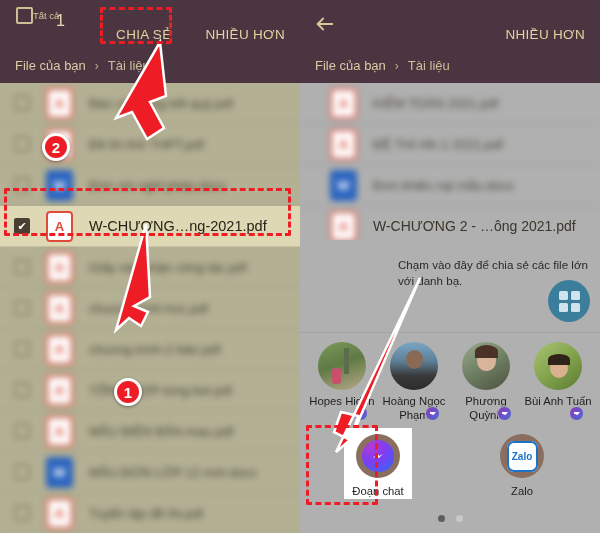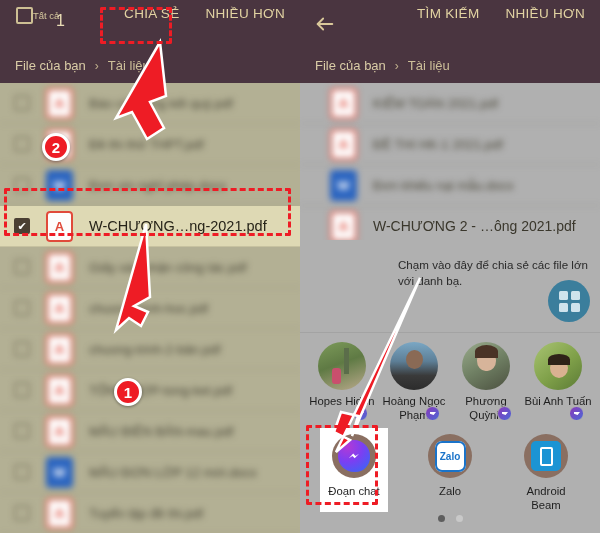--- a/index.html
+++ b/index.html
@@ -20,21 +20,21 @@
   .appbar {
     position: absolute; top: 0; left: 0; width: 100%;
     background: #4a3540; color: #e8d9a8;
     height: 48px;
   }
   .appbar-row {
     position: relative; height: 48px;
   }
   .appbar-actions {
     position: absolute; right: 6px; top: 0; height: 48px;
-    display: flex; align-items: flex-start; gap: 8px;
+    display: flex; align-items: flex-end; gap: 16px;
   }
   .appbar-action {
     font-size: 13.5px; letter-spacing: .3px; color: #e2d3a2;
     padding: 6px 9px; white-space: nowrap;
   }
   .selall {
     position: absolute; left: 16px; top: 4px;
     display: flex; flex-direction: row; align-items: center;
   }
   .selall .box {
@@ -311,21 +311,20 @@
 
   <div class="panel" id="panel-right">
 
     <div class="appbar">
       <div class="appbar-row">
         <svg class="backarrow" viewBox="0 0 24 24" fill="none" stroke="currentColor" stroke-width="2" stroke-linecap="round" stroke-linejoin="round">
           <line x1="20" y1="12" x2="4" y2="12"></line>
           <polyline points="10,6 4,12 10,18"></polyline>
         </svg>
         <div class="appbar-actions">
-          <div class="appbar-action">TÌM KIẾM</div>
           <div class="appbar-action">NHIỀU HƠN</div>
         </div>
       </div>
     </div>
 
     <div class="crumbbar">
       <span>File của bạn</span>
       <span class="crumb-sep">›</span>
       <span class="crumb-cur">Tài liệu</span>
     </div>
@@ -423,29 +422,20 @@
         <div class="app">
           <div class="appicon">
             <div style="width:31px;height:31px;border-radius:7px;background:#fff;
                         display:flex;align-items:center;justify-content:center;
                         box-shadow:inset 0 0 0 2px #1a73c9">
               <span style="font-size:10px;font-weight:bold;color:#1a73c9;font-family:'Liberation Sans',sans-serif">Zalo</span>
             </div>
           </div>
           <div class="aname">Zalo</div>
         </div>
-        <div class="app">
-          <div class="appicon">
-            <div style="width:30px;height:30px;border-radius:5px;background:#1b94d4;
-                        display:flex;align-items:center;justify-content:center">
-              <div style="width:13px;height:19px;border:2px solid #fff;border-radius:2px"></div>
-            </div>
-          </div>
-          <div class="aname">Android Beam</div>
-        </div>
       </div>
 
       <div class="dots">
         <div class="dot on"></div>
         <div class="dot"></div>
       </div>
     </div>
   </div>
 
   <svg class="arrows" viewBox="0 0 600 533">

